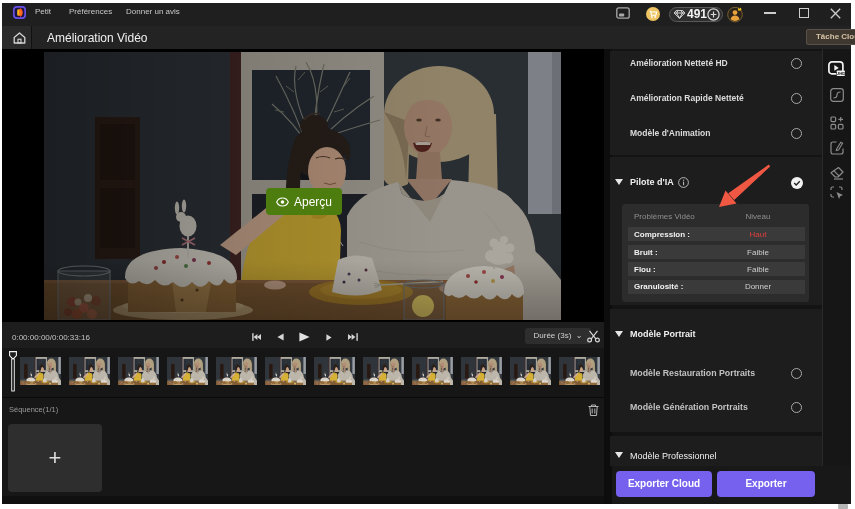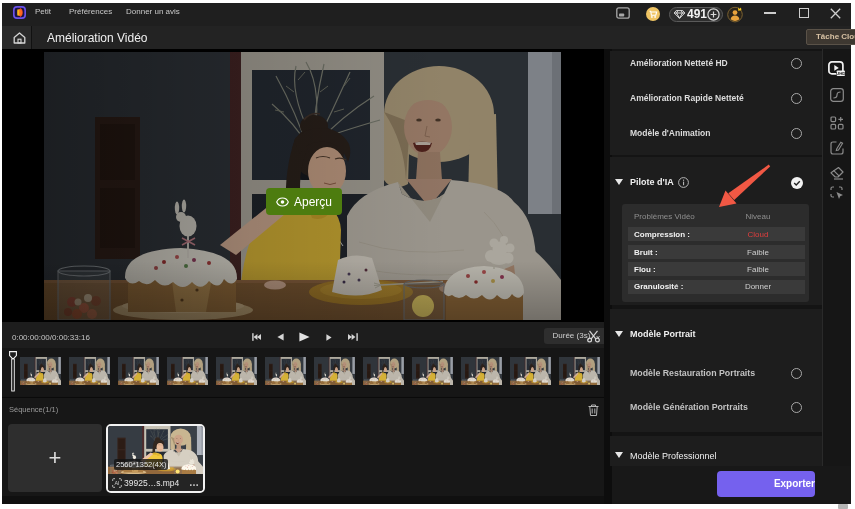--- a/index.html
+++ b/index.html
@@ -21,21 +21,21 @@
 
   
   #videoarea { left:2px; top:49px; width:602px; height:273px; background:#000; }
   #photo { left:44px; top:52px; width:517px; height:268px; }
   #apercu { left:266px; top:172px; width:76px; height:27px; background:#4d7c0f; border-radius:4px;
      color:#fff; font-size:12px; display:flex; align-items:center; justify-content:center; gap:5px;margin-top:16px; }
 
   
   #ctrlbar { left:2px; top:322px; width:602px; height:26px; background:#1d1d1d; }
   #timecode { left:12px; top:333px; color:#c5c5c5; font-size:8px; }
-  #duree { left:544px; top:328px; width:66px; height:16px; background:#2e2e2e; border-radius:3px;
+  #duree { left:525px; top:328px; width:66px; height:16px; background:#2e2e2e; border-radius:3px;
     color:#d0d0d0; font-size:8px; line-height:16px; text-align:center; }
 
   
   #timeline { left:2px; top:348px; width:602px; height:48px; background:#161616; }
   #strip { left:20px; top:357px; height:28px; display:flex; gap:8px; }
   .thumb { width:41px; height:28px; overflow:hidden; flex:none; background:#222; filter:brightness(0.88); }
 
   
   #mediapanel { left:2px; top:397px; width:602px; height:99px; background:#171717; border-top:1px solid #0a0a0a; }
   #seqlabel { left:9px; top:405px; color:#9a9a9a; font-size:7.5px; }
@@ -387,32 +387,20 @@
   </svg>
 
   <div id="mediapanel" class="abs"></div>
   <div id="seqlabel" class="abs">Séquence(1/1)</div>
 
   <svg class="abs" style="left:588px;top:404px" width="11" height="12" viewBox="0 0 11 12">
     <path d="M0.5,2.5 H10.5 M3.5,2.5 V1 H7.5 V2.5 M1.8,2.5 L2.5,11.5 H8.5 L9.2,2.5" fill="none" stroke="#b5b5b5" stroke-width="1"></path>
     <path d="M4.2,4.5 V9.5 M6.8,4.5 V9.5" stroke="#b5b5b5" stroke-width="1"></path>
   </svg>
   <div id="plustile" class="abs">+</div>
-  <div id="cliptile" class="abs">
-    <svg id="clipthumb" class="abs" viewBox="0 0 517 268" preserveAspectRatio="none">
-        <use href="#scene"></use>
-      </svg>
-    <div id="clipbadge" class="abs">2560*1352(4X)</div>
-    <div id="clipname" class="abs"><span style="margin-left:16px">39925…s.mp4</span></div>
-    <svg class="abs" style="left:4px;top:52px" width="10" height="10" viewBox="0 0 10 10">
-      <path d="M3,0.7 H1.5 Q0.7,0.7 0.7,1.5 V3 M7,0.7 H8.5 Q9.3,0.7 9.3,1.5 V3 M3,9.3 H1.5 Q0.7,9.3 0.7,8.5 V7 M7,9.3 H8.5 Q9.3,9.3 9.3,8.5 V7" fill="none" stroke="#ccc" stroke-width="0.9"></path>
-      <text x="5" y="7" font-size="5.4" fill="#ccc" text-anchor="middle" font-family="Liberation Sans">AI</text>
-    </svg>
-    <div class="abs" style="left:81px;top:51px;color:#ccc;font-size:10px;letter-spacing:0.5px;font-weight:bold">…</div>
-  </div>
   <div id="botstrip" class="abs"></div>
 
   <div id="gapcol" class="abs"></div>
   <div id="rpanel" class="abs"></div>
 
   <div class="sect" style="top:51px;height:104px"></div>
   <div class="rowtxt" style="left:630px;top:58px">Amélioration Netteté HD</div>
   <div class="radio" style="left:791px;top:58px"></div>
   <div class="rowtxt" style="left:630px;top:93px">Amélioration Rapide Netteté</div>
   <div class="radio" style="left:791px;top:93px"></div>
@@ -429,21 +417,21 @@
   </svg>
   <svg class="abs" style="left:791px;top:177px" width="12" height="12" viewBox="0 0 12 12">
     <circle cx="6" cy="6" r="6" fill="#f2f2f2"></circle>
     <path d="M3.2,6.1 L5.2,8 L8.8,4.3" fill="none" stroke="#222" stroke-width="1.4"></path>
   </svg>
   <div id="iatable" class="abs"></div>
   <div class="abs" style="left:634px;top:212px;color:#8f8f8f;font-size:8px">Problèmes Vidéo</div>
   <div class="abs" style="left:728px;top:212px;width:60px;text-align:center;color:#8f8f8f;font-size:8px">Niveau</div>
   <div class="trow" style="top:227px"></div>
   <div class="tlabel" style="left:634px;top:230px">Compression :</div>
-  <div class="tval" style="left:728px;top:230px;color:#e03e3e">Cloud</div>
+  <div class="tval" style="left:728px;top:230px;color:#e03e3e">Haut</div>
   <div class="trow" style="top:245px"></div>
   <div class="tlabel" style="left:634px;top:248px">Bruit :</div>
   <div class="tval" style="left:728px;top:248px">Faible</div>
   <div class="trow" style="top:262px"></div>
   <div class="tlabel" style="left:634px;top:265px">Flou :</div>
   <div class="tval" style="left:728px;top:265px">Faible</div>
   <div class="trow" style="top:280px"></div>
   <div class="tlabel" style="left:634px;top:282px">Granulosité :</div>
   <div class="tval" style="left:728px;top:282px">Donner</div>
 
@@ -489,15 +477,16 @@
   <svg class="abs" style="left:830px;top:166px" width="14" height="14" viewBox="0 0 14 14">
     <path d="M8.5,1.5 L13,6 L8,11 H5.2 L1,6.8 Z" fill="none" stroke="#8b8b8b" stroke-width="1.2" stroke-linejoin="round"></path>
     <path d="M3.5,4.3 L9,9.9" stroke="#8b8b8b" stroke-width="1.2"></path>
     <path d="M4,13 H13" stroke="#8b8b8b" stroke-width="1.2"></path>
   </svg>
   <svg class="abs" style="left:830px;top:186px" width="14" height="14" viewBox="0 0 14 14">
     <path d="M1,4 V2.5 Q1,1 2.5,1 H4 M9,1 H10.5 Q12,1 12,2.5 V4 M1,8 V9.5 Q1,11 2.5,11 H4" fill="none" stroke="#8b8b8b" stroke-width="1.2"></path>
     <path d="M6.5,6 L9,13 L10.2,10.2 L13,9 Z" fill="#8b8b8b"></path>
   </svg>
   <div id="exportbar" class="abs"></div>
-  <div class="ebtn abs" style="left:717px; width:98px;text-align:right;">Exporter</div>
+  <div class="ebtn abs" style="left:616px; width:96px;">Exporter Cloud</div>
+  <div class="ebtn abs" style="left:717px; width:98px;">Exporter</div>
   <div class="abs" style="left:838px;top:504px;width:10px;height:5px;background:#b5b5b5;border-radius:1px"></div>
 </div>
 
 </body></html>

